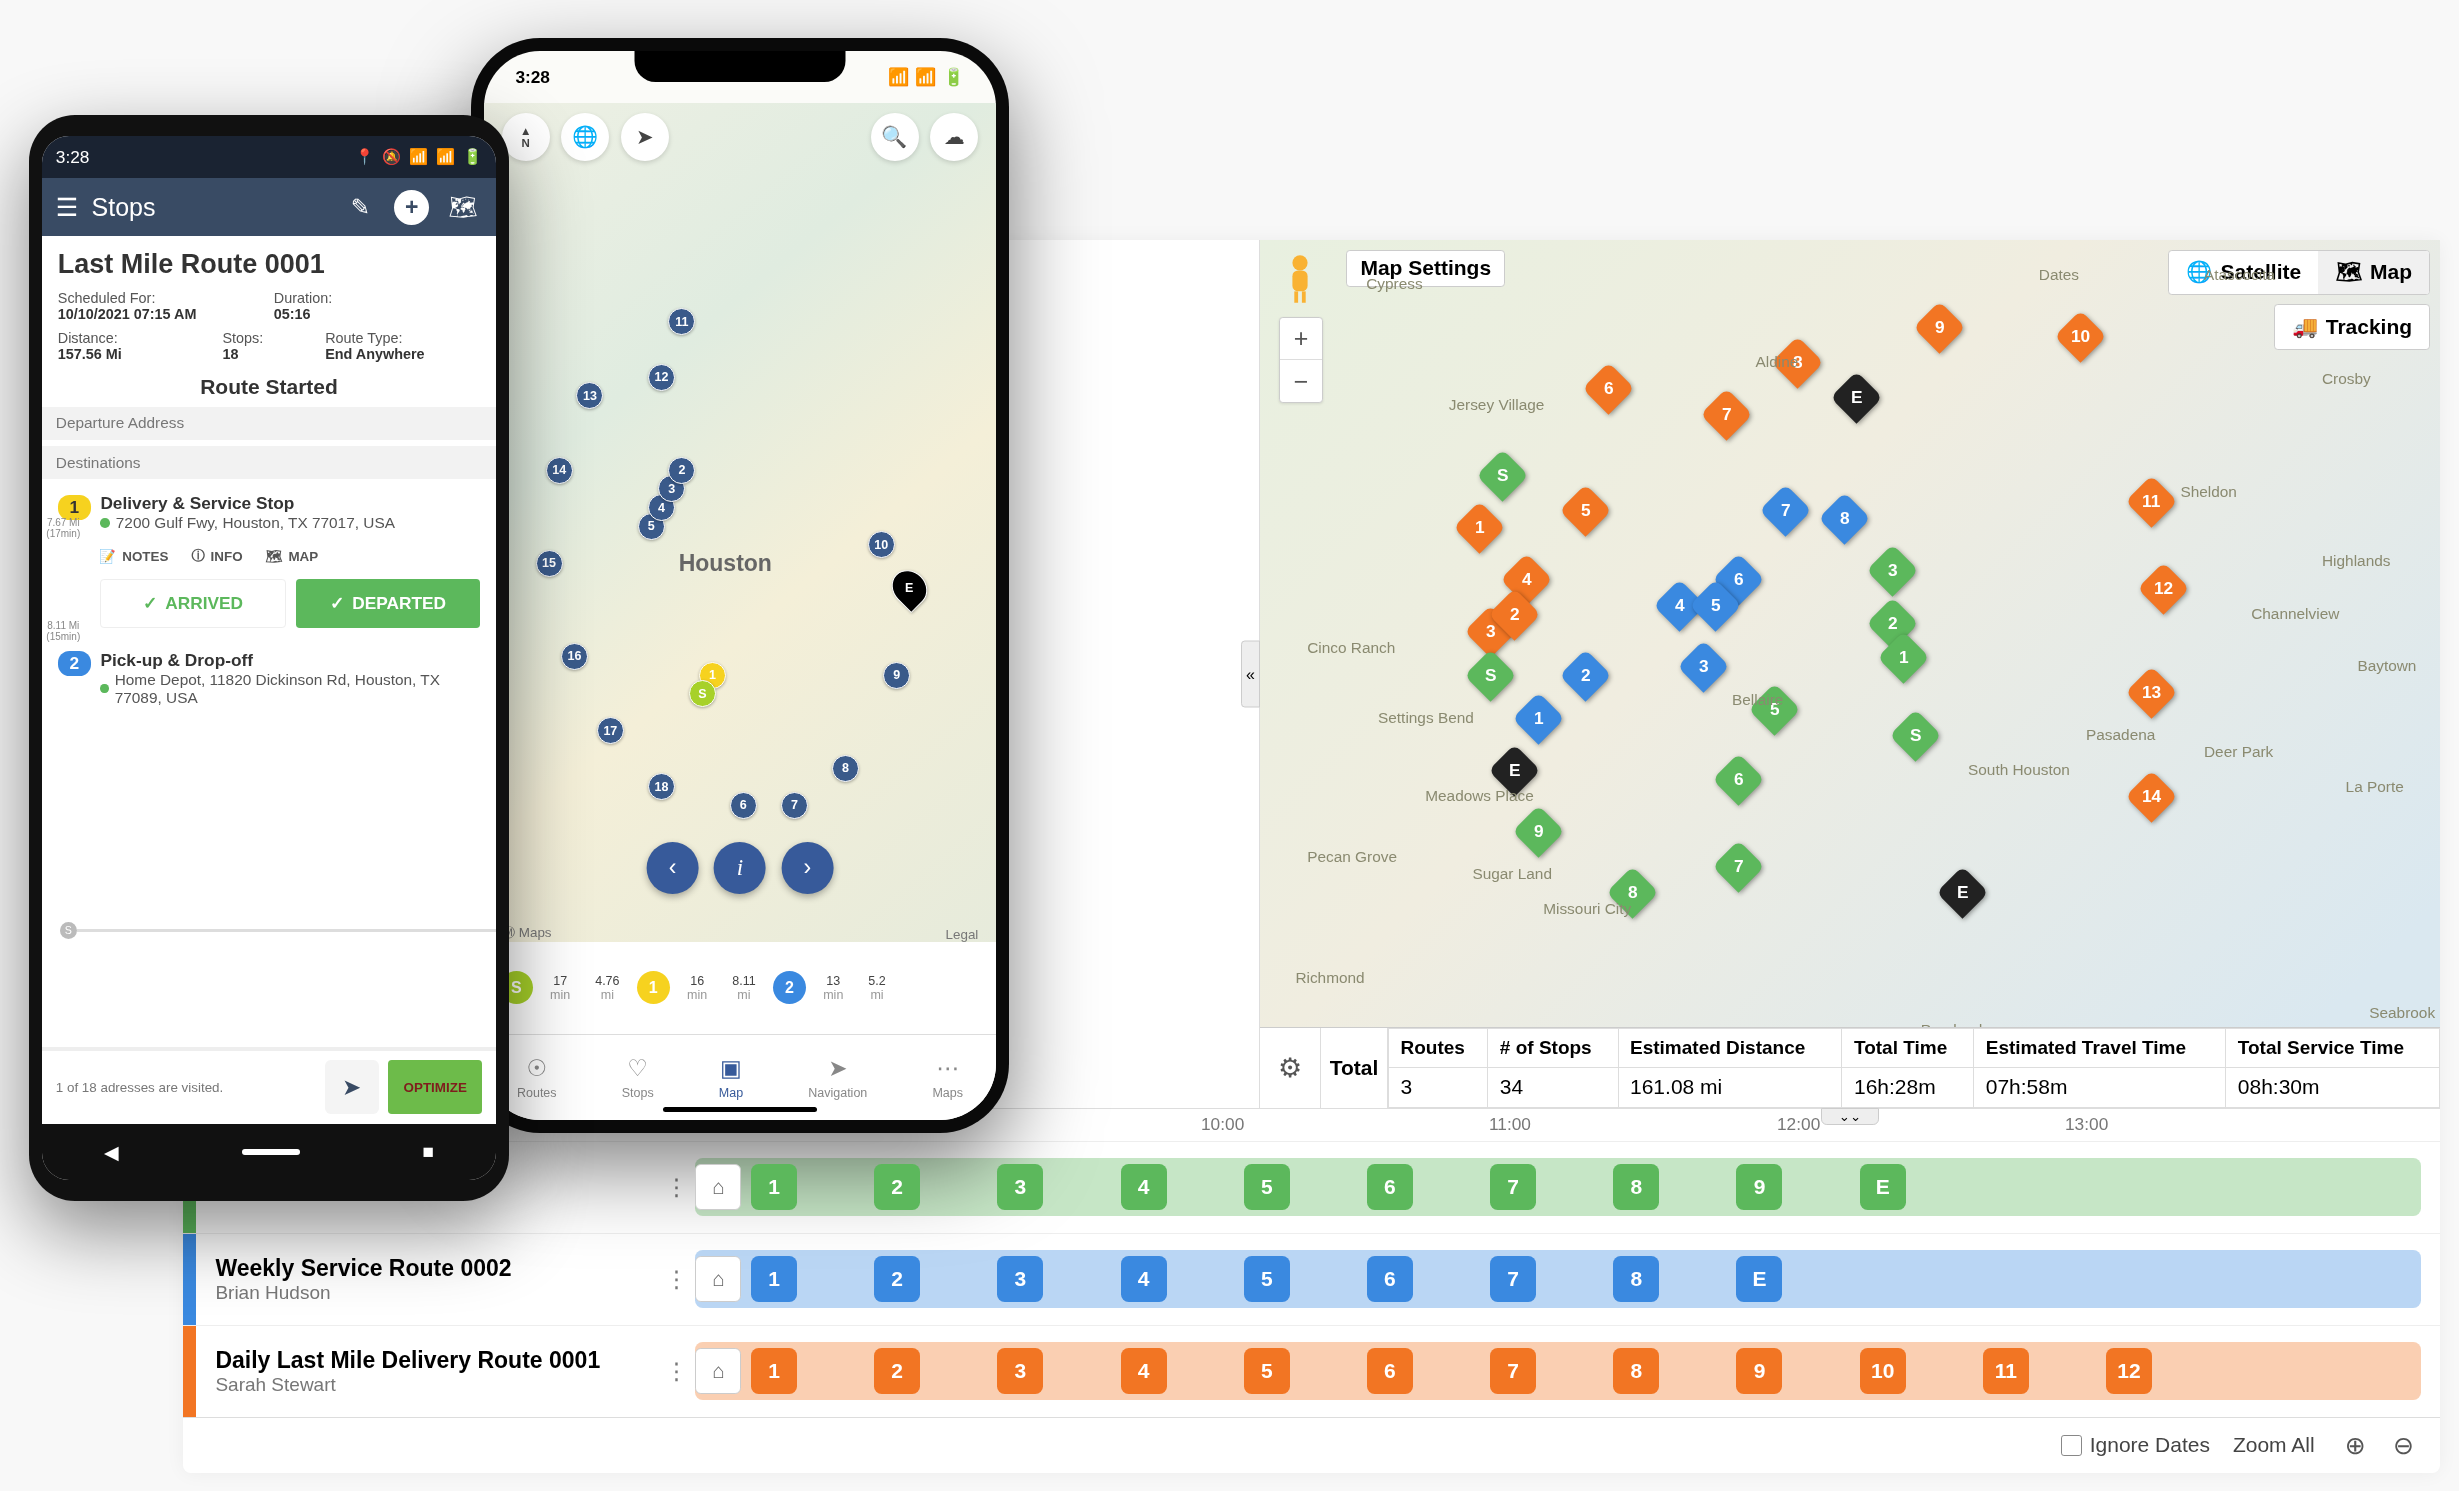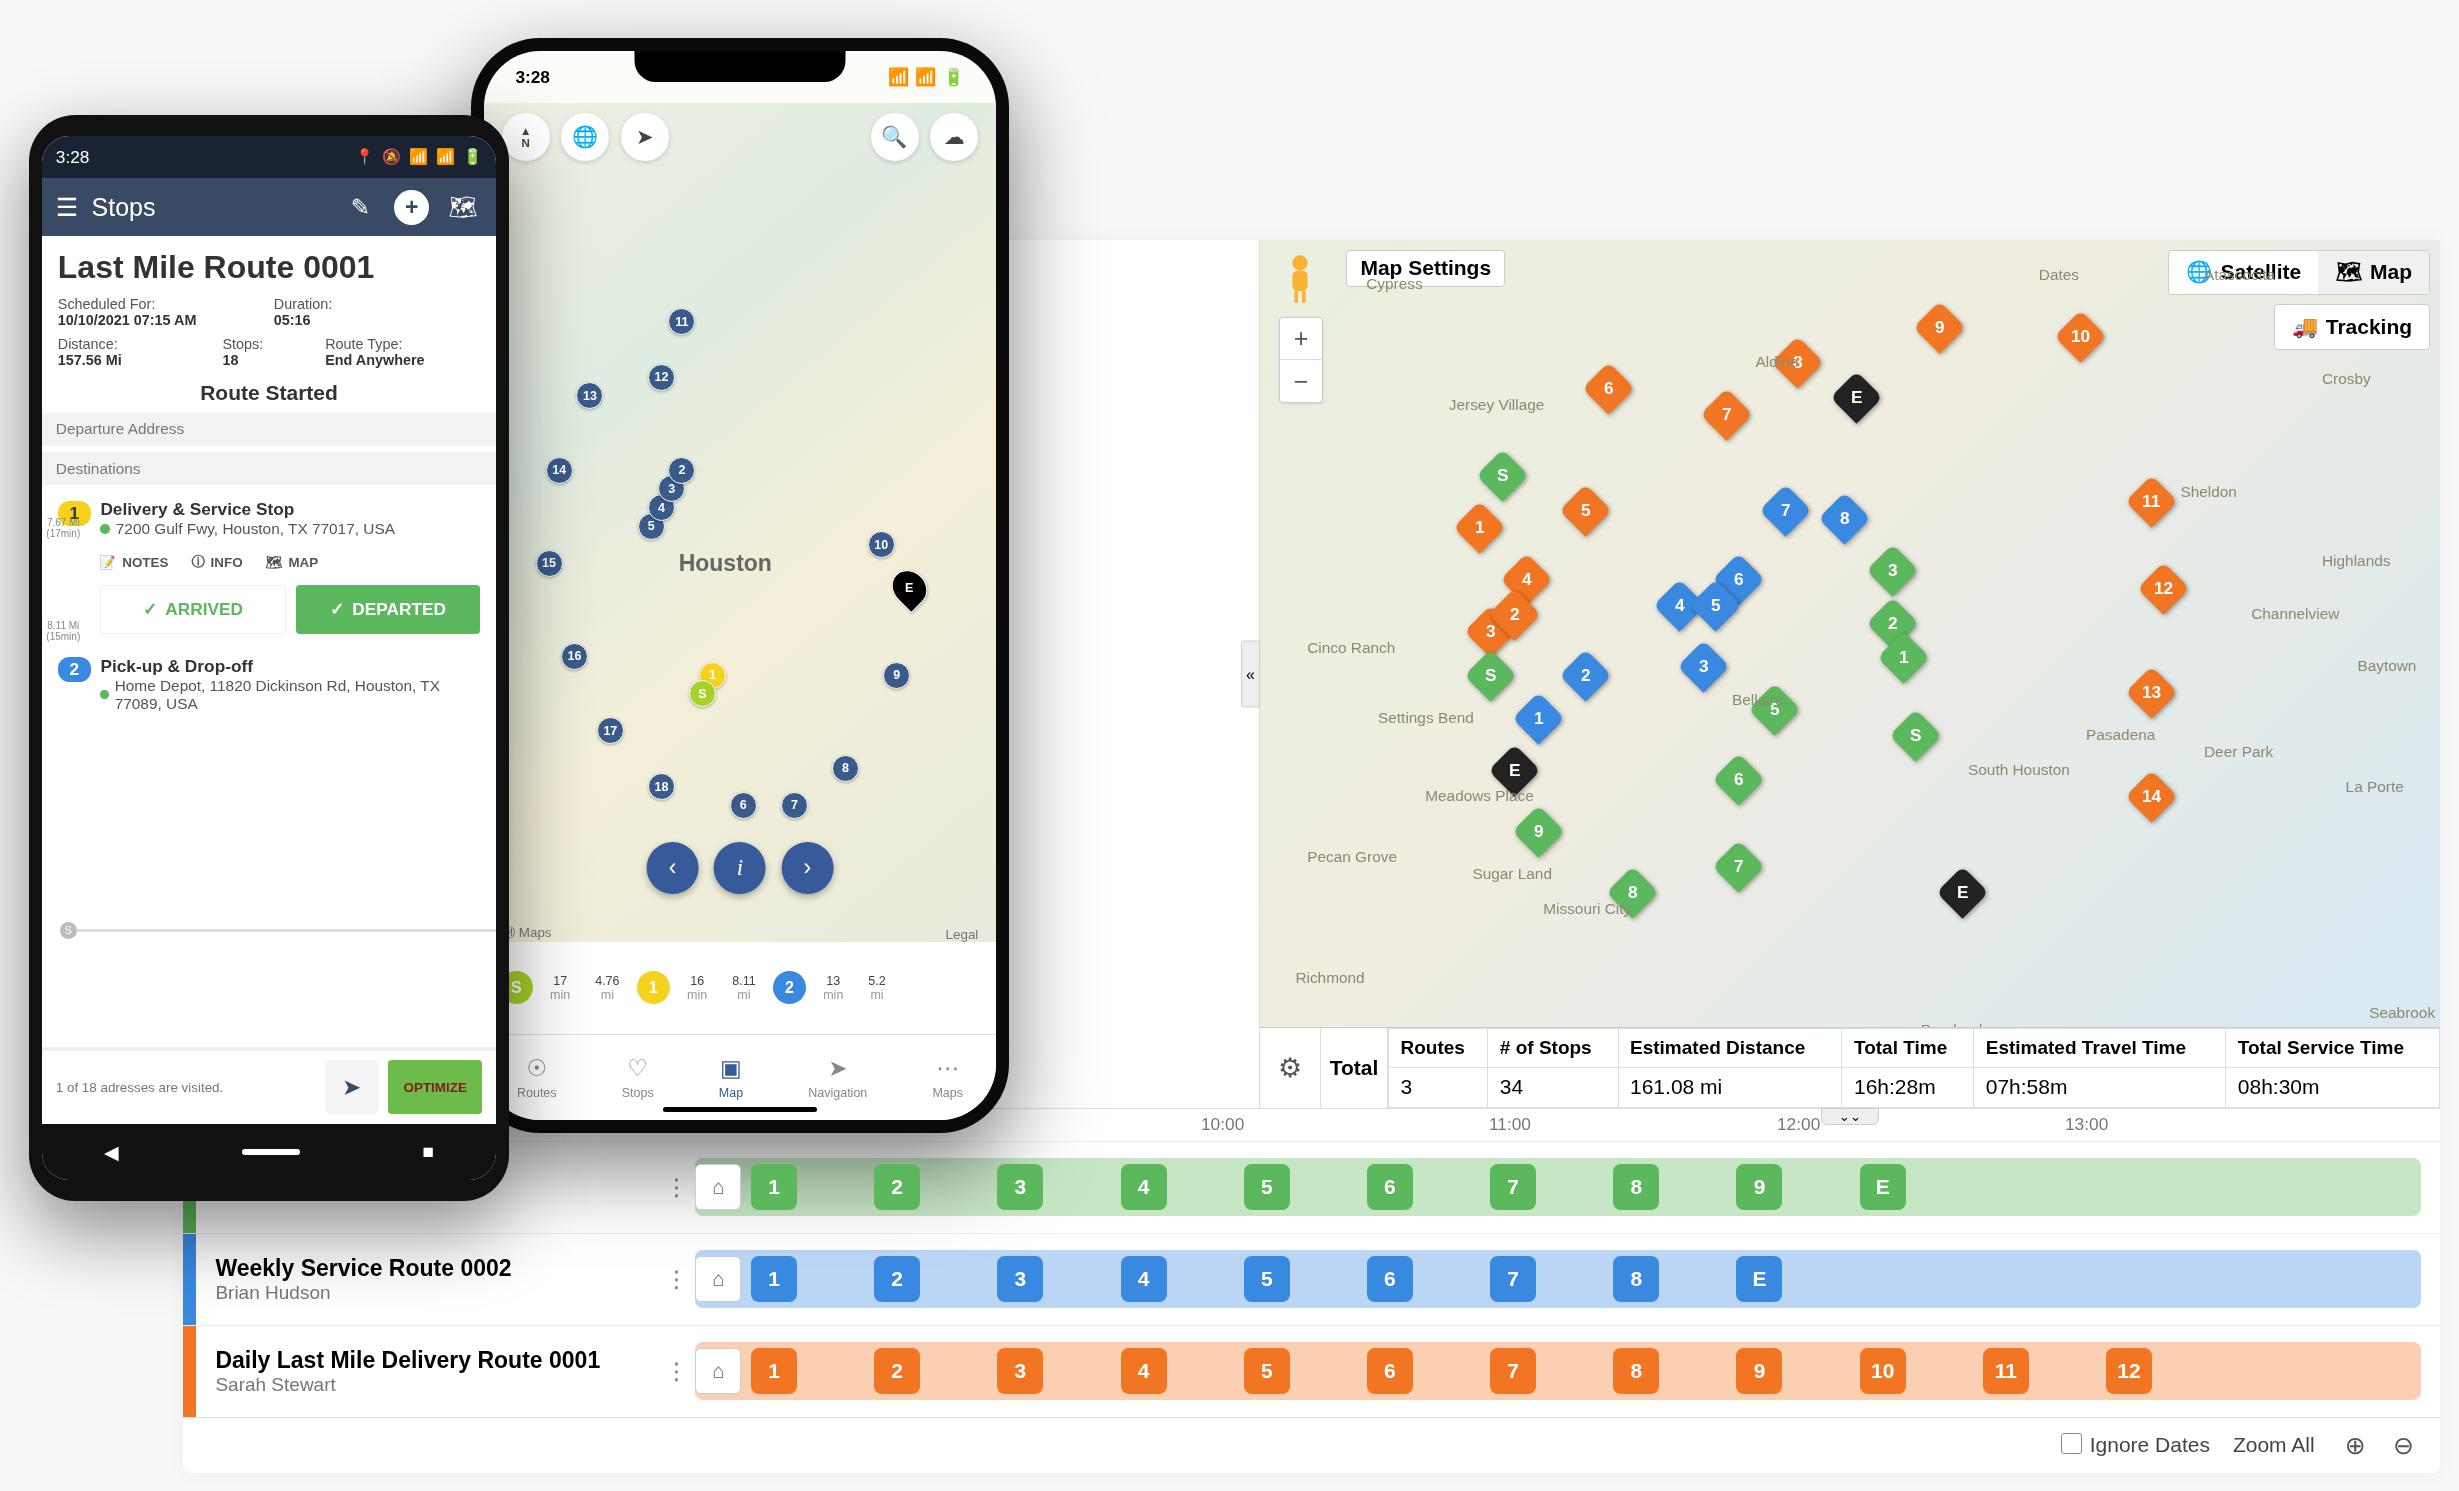--- a/index.html
+++ b/index.html
@@ -46,36 +46,36 @@
 .tl-info { width:461px; padding:0 19px; }
 .tl-info .name { font-weight:700; font-size:23px; }
 .tl-info .user { color:#777; font-size:19px; }
 .tl-menu { width:38px; text-align:center; font-size:23px; color:#777; cursor:pointer; }
 .tl-bar-area { flex:1; display:flex; align-items:center; gap:9.6px; position:relative; }
 .tl-track { position:absolute; left:0; right:0; height:58px; border-radius:7.7px; opacity:.35; }
 .tl-home { width:46px; height:46px; background:#fff; border:1px solid #ccc; border-radius:5.8px; display:flex; align-items:center; justify-content:center; position:relative; z-index:1; font-size:21px; color:#666; }
 .tl-chip { width:46px; height:46px; border-radius:7.7px; display:flex; align-items:center; justify-content:center; font-weight:700; color:#fff; font-size:21px; position:relative; z-index:1; }
 
 .timeline-footer { height:67px; display:flex; align-items:center; justify-content:flex-end; gap:13.4px; border-top:1px solid #ddd; padding:0 19px; }
-.chk { display:flex; gap:7.7px; font-size:21px; color:#444; }
+.chk { display:flex; align-items:center; gap:7.7px; font-size:21px; color:#444; }
 .zoom-all { font-size:21px; color:#444; padding:0 9.6px; }
 .footer-zoom { width:35px; height:35px; display:flex; align-items:center; justify-content:center; font-size:25px; color:#555; cursor:pointer; }
 
 
 .android { position:absolute; left:29px; top:115px; width:480px; height:1086px; background:#111; border-radius:46px; padding:21px 13.4px; box-shadow: 0 29px 77px rgba(0,0,0,.45); }
 .android-screen { background:#fff; width:100%; height:100%; border-radius:27px; overflow:hidden; display:flex; flex-direction:column; position:relative; }
 .a-status { height:42px; background:#1a2332; color:#fff; display:flex; align-items:center; justify-content:space-between; padding:0 13.4px; font-size:17.3px; }
 .a-status .icons { display:flex; gap:7.7px; font-size:15.4px; }
 .a-titlebar { height:58px; background:#394b64; color:#fff; display:flex; align-items:center; gap:13.4px; padding:0 13.4px; }
 .a-burger { font-size:25px; }
 .a-title { font-size:25px; font-weight:500; flex:1; }
 .a-tool-icon { width:38px; height:38px; display:flex; align-items:center; justify-content:center; font-size:23px; cursor:pointer; }
 .a-plus { width:35px; height:35px; background:#fff; color:#394b64; border-radius:50%; display:flex; align-items:center; justify-content:center; font-size:23px; font-weight:700; }
 .a-content { flex:1; overflow:hidden; padding:13.4px 15.4px; font-size:17.3px; color:#333; position:relative; }
-.a-h1 { font-size:32px; font-weight:700; margin-bottom:9.6px; }
+.a-h1 { font-size:27px; font-weight:700; margin-bottom:9.6px; }
 .a-meta-row { display:flex; gap:9.6px; margin-bottom:7.7px; }
 .a-meta { flex:1; font-size:14.4px; }
 .a-meta .lbl { color:#555; }
 .a-meta .val { font-weight:600; }
 .a-banner { text-align:center; font-size:21px; font-weight:700; margin:13.4px 0 7.7px; }
 .a-section-label { background:#f2f2f2; padding:7.7px 13.4px; font-size:15.4px; color:#777; margin:5.8px -15.4px; }
 .a-stop { display:flex; gap:9.6px; padding:7.7px 0; }
 .a-stop .badge { min-width:33px; height:25px; border-radius:11.5px; text-align:center; line-height:25px; color:#fff; font-weight:700; margin-top:1.9px; }
 .a-stop .content { flex:1; }
 .a-stop .title { font-weight:700; font-size:17.3px; }

